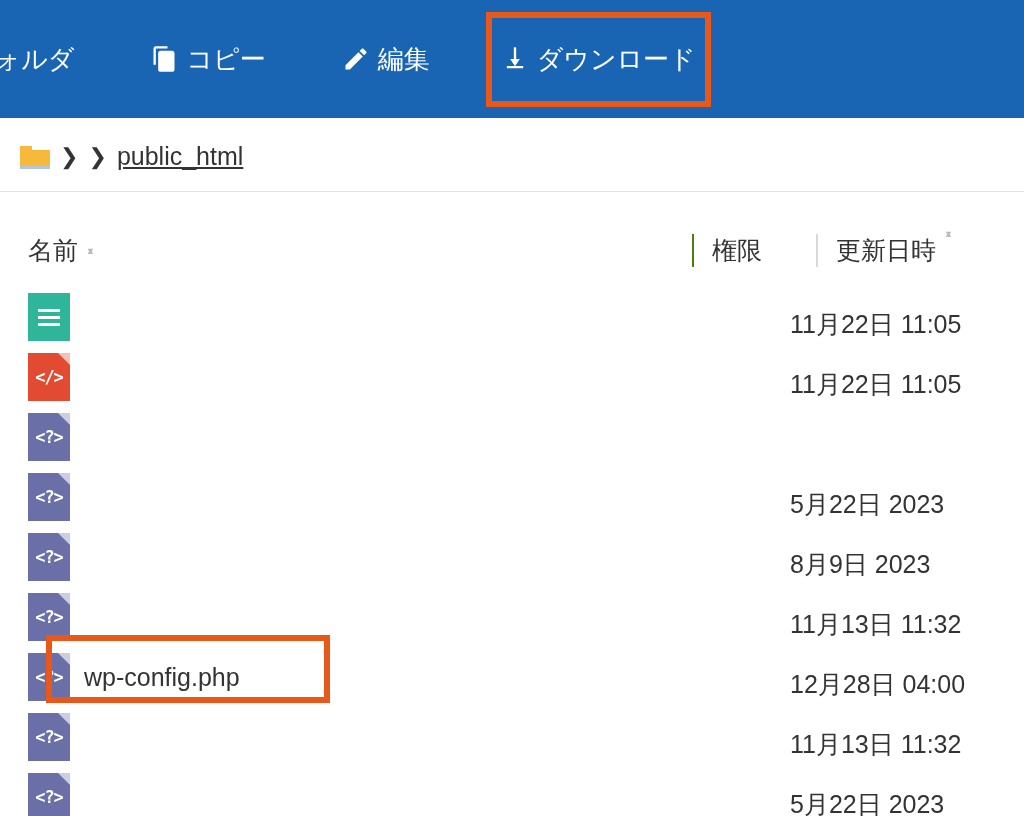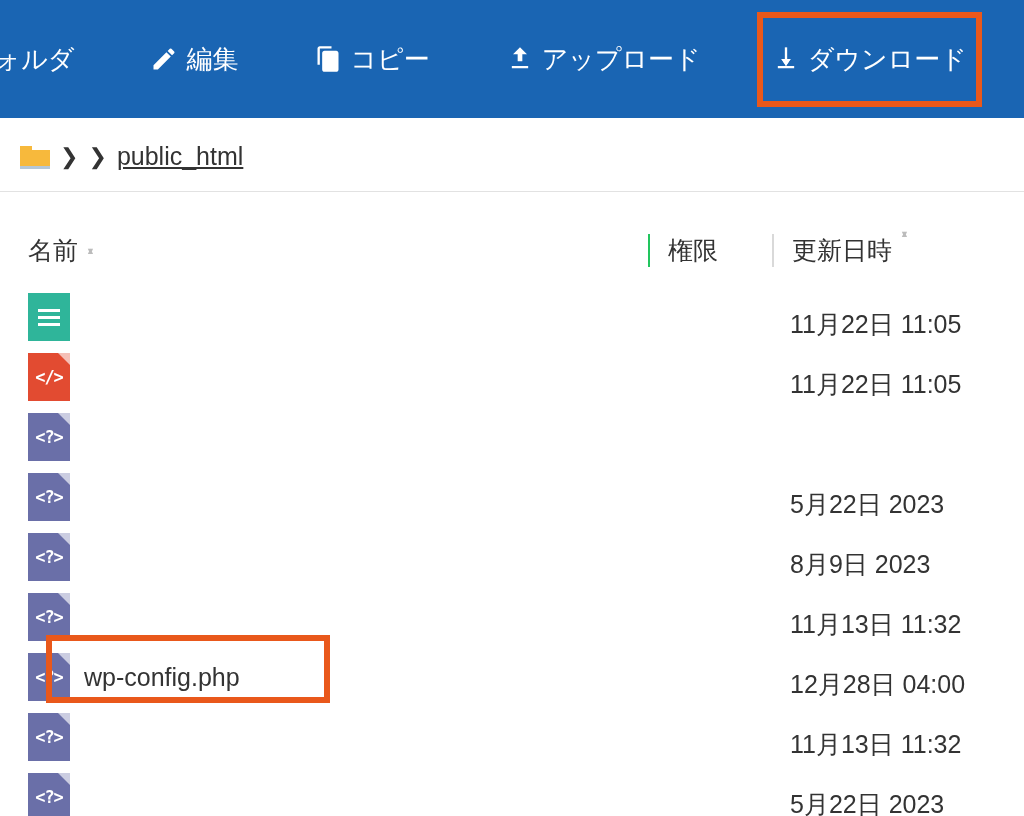--- a/index.html
+++ b/index.html
@@ -52,21 +52,21 @@
   
   .file-area { padding: 0 0 0 28px; }
   .header-row {
     display: flex;
     align-items: center;
     padding: 42px 0 14px 0;
     font-size: 25px;
     color: #333;
   }
   .col-name { flex: 0 0 620px; display:flex; align-items:center; gap:6px;}
-  .col-perm { flex: 0 0 124px; border-left: 2px solid #22c55e; padding-left: 18px; }
+  .col-perm { flex: 0 0 124px; border-left: 2px solid #4d7c0f; padding-left: 18px; margin-left: 44px; }
   .col-date { flex: 1; border-left: 2px solid #d9d9d9; padding-left: 18px; display:flex; gap:6px;}
   .sort-icon { display:inline-flex; flex-direction:column; line-height:0; margin-left:2px; }
   .sort-icon span { font-size: 9px; color: #bcbcbc; }
 
   .row {
     display: flex;
     align-items: flex-end;
     height: 60px;
     font-size: 25px;
     color: #333;
@@ -111,40 +111,32 @@
 </head>
 <body>
 
 <div class="toolbar">
   <div class="toolbar-item first">
     <span>フォルダ</span>
   </div>
   <div class="toolbar-item">
     <span class="toolbar-icon">
       <svg viewBox="0 0 24 24">
+          <path d="M15 1H5C3.9 1 3 1.9 3 3v14h2V3h10V1zm4 4H9C7.9 5 7 5.9 7 7v14c0 1.1.9 2 2 2h10c1.1 0 2-.9 2-2V7c0-1.1-.9-2-2-2z"></path>
+        </svg>
+    </span>
+    <span>コピー</span>
+  </div>
+  <div class="toolbar-item">
+    <span class="toolbar-icon">
+      <svg viewBox="0 0 24 24">
           <path d="M3 17.25V21h3.75L17.81 9.94l-3.75-3.75L3 17.25zM20.71 7.04a1 1 0 0 0 0-1.41l-2.34-2.34a1 1 0 0 0-1.41 0l-1.83 1.83 3.75 3.75 1.83-1.83z"></path>
         </svg>
     </span>
     <span>編集</span>
-  </div>
-  <div class="toolbar-item">
-    <span class="toolbar-icon">
-      <svg viewBox="0 0 24 24">
-          <path d="M15 1H5C3.9 1 3 1.9 3 3v14h2V3h10V1zm4 4H9C7.9 5 7 5.9 7 7v14c0 1.1.9 2 2 2h10c1.1 0 2-.9 2-2V7c0-1.1-.9-2-2-2z"></path>
-        </svg>
-    </span>
-    <span>コピー</span>
-  </div>
-  <div class="toolbar-item">
-    <span class="toolbar-icon">
-      <svg viewBox="0 0 24 24">
-          <path d="M5 20h14v-2H5v2zM12 2 6 8h4v6h4V8h4l-6-6z"></path>
-        </svg>
-    </span>
-    <span>アップロード</span>
   </div>
   <div class="toolbar-item highlight">
     <span class="toolbar-icon">
       <svg viewBox="0 0 24 24">
           <path d="M5 20h14v-2H5v2zM12 2v10H8l4 6 4-6h-4V2h0z"></path>
           <path d="M11 2h2v10h-2z"></path>
           <path d="M8 12h8l-4 6z"></path>
         </svg>
     </span>
     <span>ダウンロード</span>

